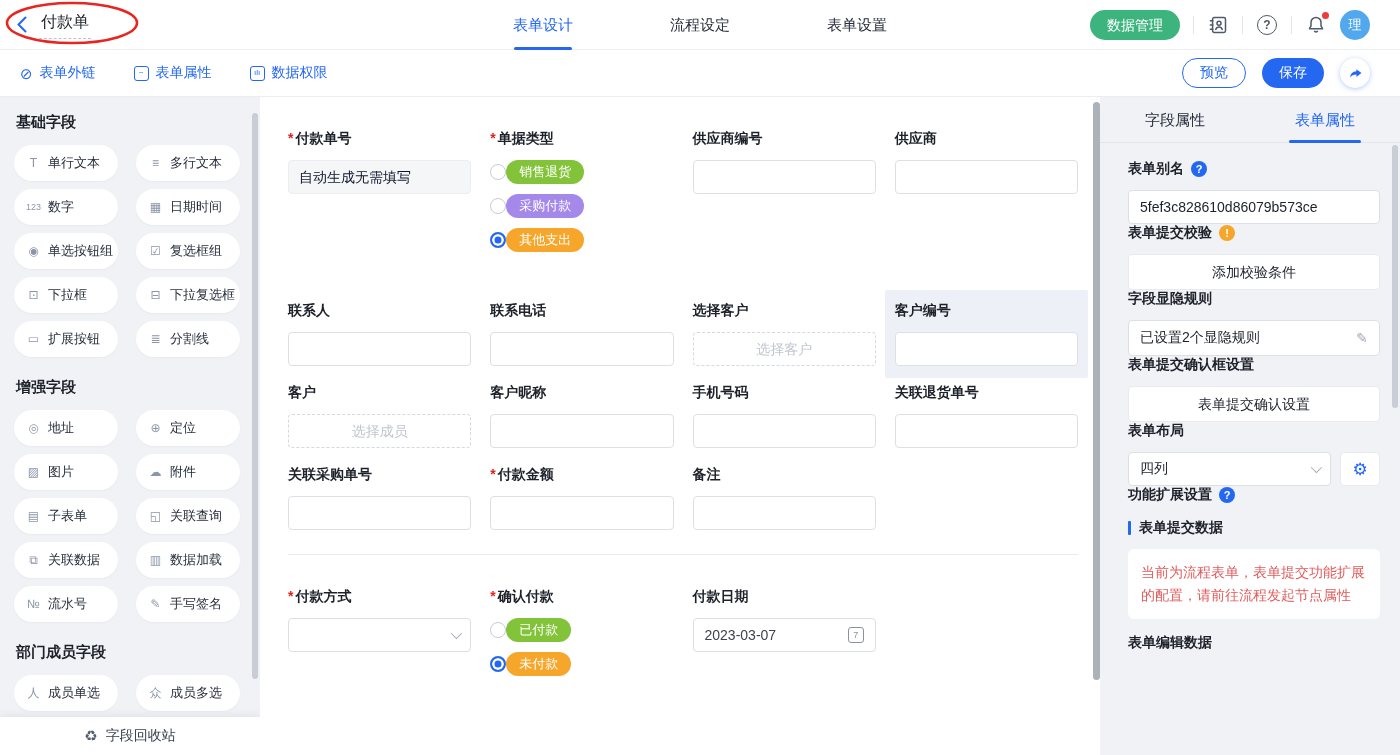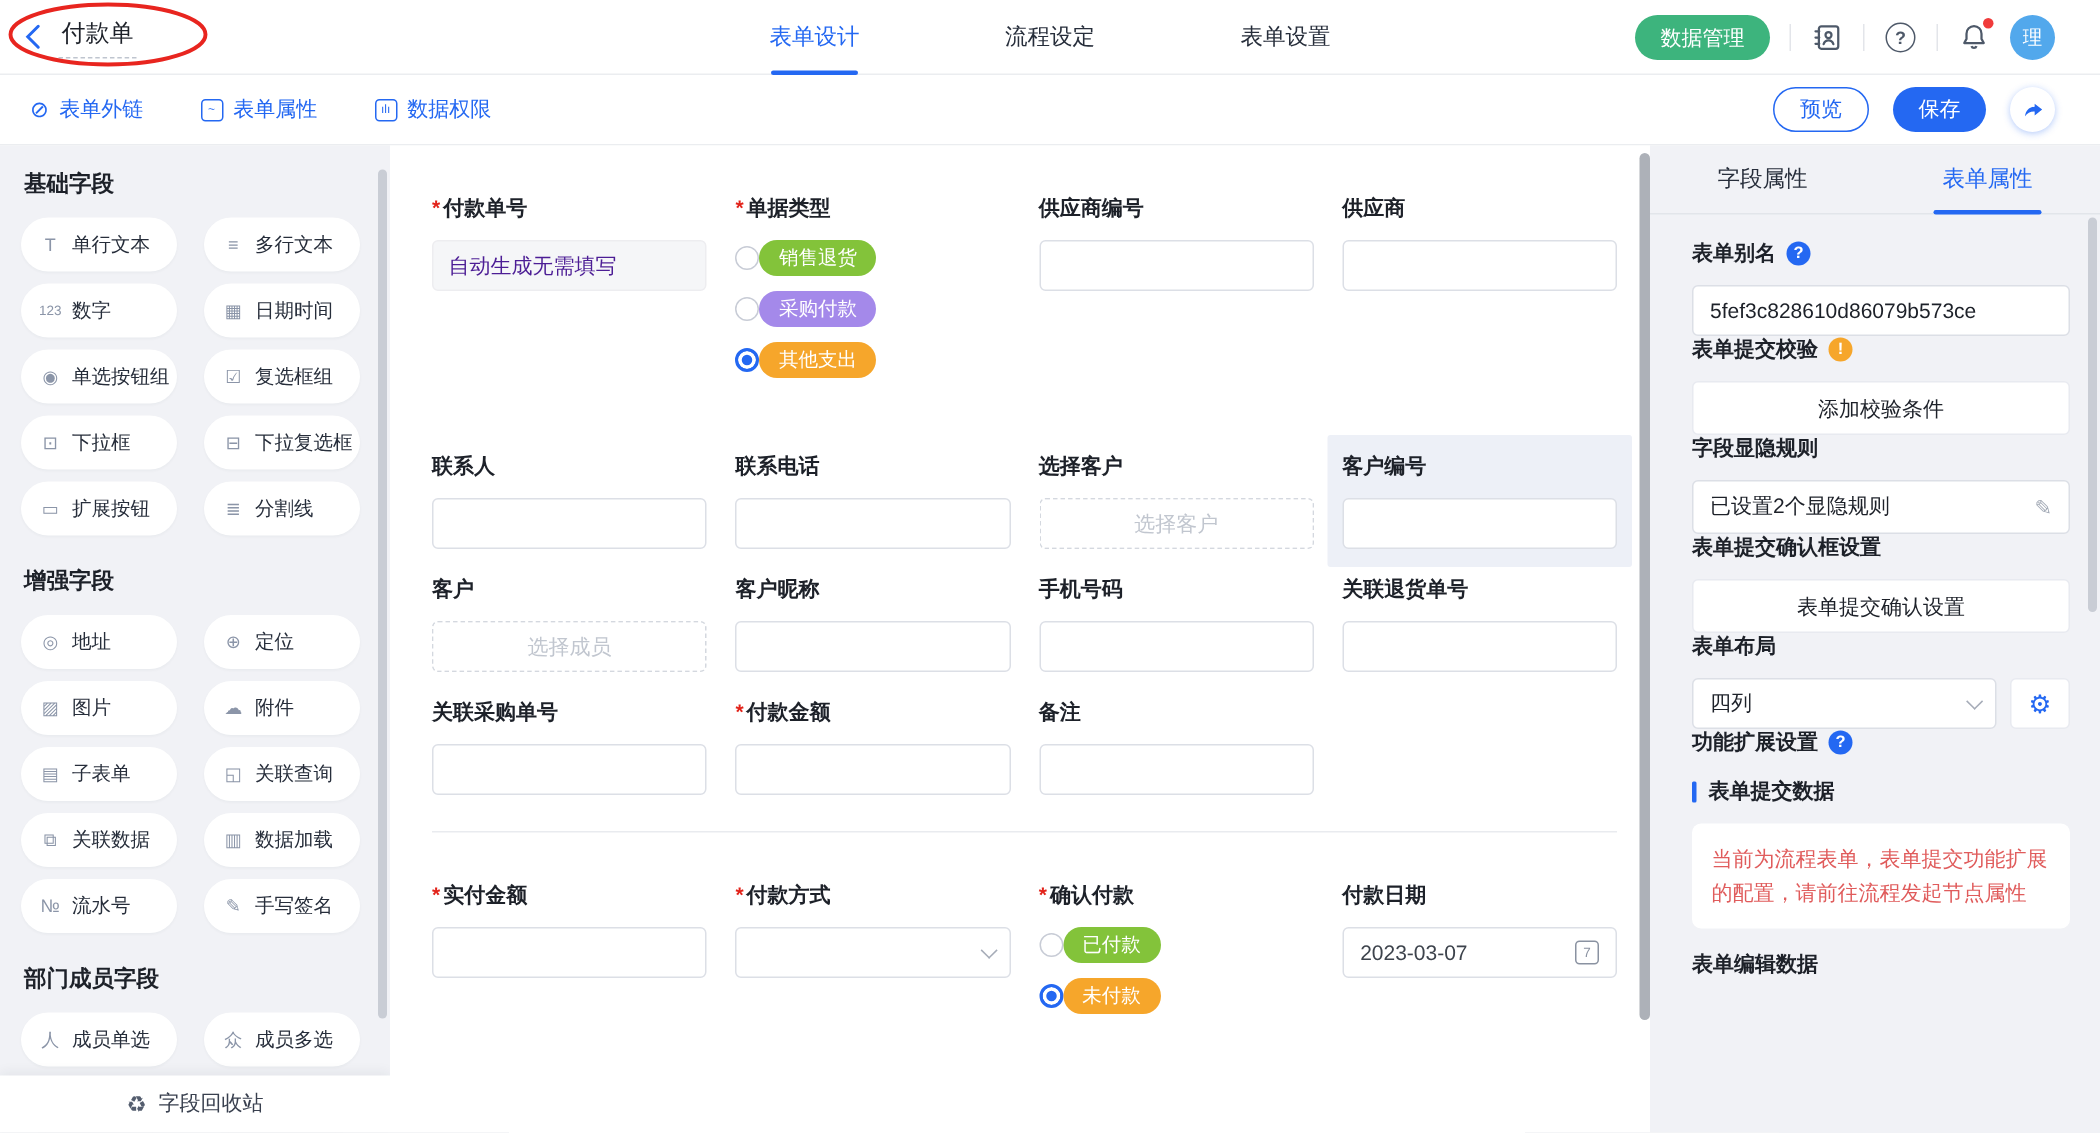--- a/index.html
+++ b/index.html
@@ -66,21 +66,21 @@
   .side-scrollbar { position:absolute; right:2px; top:16px; width:6px; height:566px;
     background:#c9cdd5; border-radius:3px; }
   
   .canvas { width:840px; background:#fff; position:relative; padding:33px 22px 0 28px; flex:none; overflow:hidden; }
   .frow { display:grid; grid-template-columns:repeat(4,1fr); column-gap:19px; margin-bottom:18px; }
   .frow.row1 { margin-bottom:40px; }
   .frow.row4 { margin-bottom:24px; }
   .flabel { font-size:14px; font-weight:bold; color:#1d2129; margin-bottom:12px; }
   .flabel.req::before { content:"*"; color:#e2231a; margin-right:2px; }
   .finput { height:34px; background:#fff; border:1px solid #dcdfe6; border-radius:4px; }
-  .finput.disabled { background:#f5f6f8; border-color:#ededf0; color:#4c1d95; line-height:32px;
+  .finput.disabled { background:#f5f6f8; border-color:#ededf0; color:#0f172a; line-height:32px;
     padding:0 10px; font-size:14px; }
   .finput.dashed { border:1px dashed #d4d8df; color:#c1c6cf; text-align:center; line-height:32px; font-size:14px; }
   .cell-hl { background:#edf0f7; margin:-12px -10px -12px -10px; padding:12px 10px; border-radius:2px; }
   .radio-item { display:flex; align-items:center; gap:0; margin-bottom:10px; cursor:pointer; }
   .radio { width:16px; height:16px; border-radius:50%; background:#fff; border:1.5px solid #c8ccd6; flex:none; }
   .radio.checked { border:2px solid #2468f2; background:#2468f2; box-shadow:inset 0 0 0 2.5px #fff; }
   .tag { color:#fff; font-size:13px; line-height:24px; height:24px; padding:0 13px; border-radius:12px; }
   .sec-title { font-size:15px; font-weight:bold; margin:14px 0 0; }
   .sec-divider { border:none; border-top:1px solid #e9ebef; margin:17px 0 33px; }
   .fselect { display:flex; align-items:center; justify-content:space-between; padding:0 11px; cursor:pointer; }
@@ -397,24 +397,20 @@
           <div class="flabel">备注</div>
           <div class="finput"></div>
         </div>
         <div></div>
       </div>
 
       <hr class="sec-divider">
 
       <div class="frow">
         <div>
-          <div class="flabel req">实付金额</div>
-          <div class="finput"></div>
-        </div>
-        <div>
           <div class="flabel req">付款方式</div>
           <div class="finput fselect">
             <span></span>
             <span class="chev"></span>
           </div>
         </div>
         <div>
           <div class="flabel req">确认付款</div>
           <div class="radio-item">
             <span class="radio"></span>

